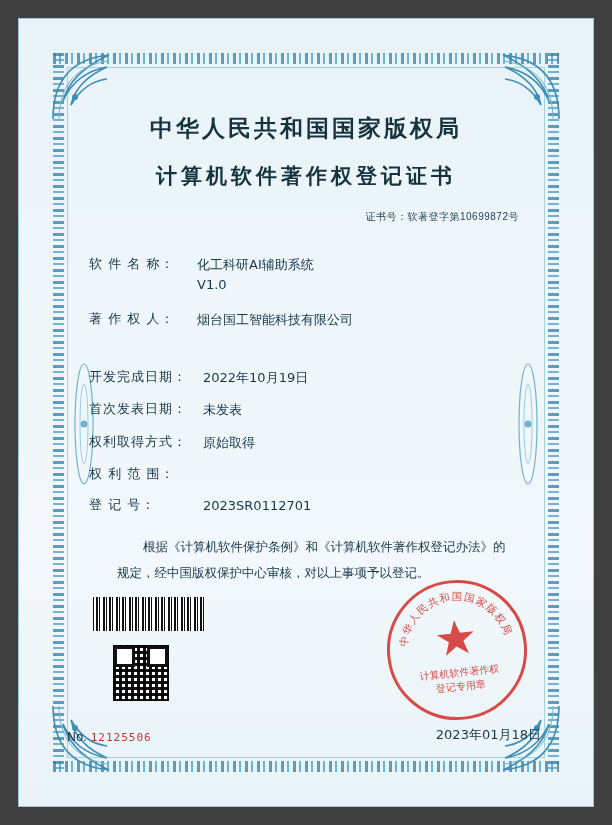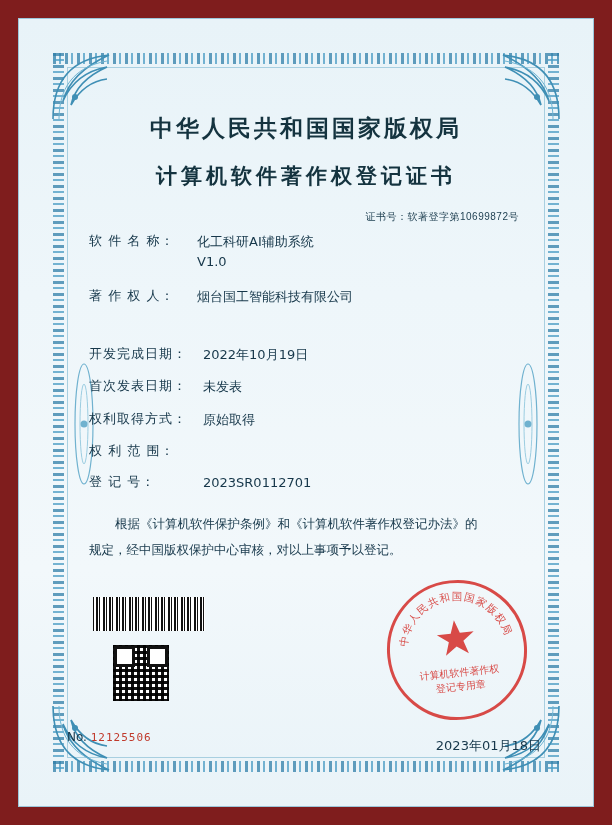--- a/index.html
+++ b/index.html
@@ -12,21 +12,21 @@
     height: 825px;
     font-family: "Liberation Sans", sans-serif;
     overflow: hidden;
   }
 
   
   .certificate {
     position: relative;
     width: 612px;
     height: 825px;
-    background: #7f1d1d;
+    background: #404040;
     box-sizing: border-box;
   }
   .paper {
     position: absolute;
     left: 18px;
     top: 18px;
     right: 18px;
     bottom: 18px;
     background:
       linear-gradient(180deg, #e8f3f8 0%, #eef6fa 35%, #f2f8fb 70%, #e9f3f8 100%);
@@ -115,21 +115,21 @@
   .cert-no {
     text-align: right;
     font-size: 10px;
     color: #1b3c4e;
     margin-top: 20px;
     padding-right: 4px;
     letter-spacing: .5px;
   }
 
   .fields {
-    margin-top: 8px;
+    margin-top: 31px;
   }
   .field {
     display: flex;
     align-items: flex-start;
     margin-bottom: 16px;
     font-size: 13px;
   }
   .field .label {
     width: 108px;
     flex: none;
@@ -149,20 +149,21 @@
 
   .field.tight { margin-bottom: 13px; gap: 6px; }
 
   .statement {
     margin-top: 18px;
     font-size: 12.5px;
     line-height: 2.1;
     color: #16374a;
     font-family: "DejaVu Sans", sans-serif;
     text-indent: 26px;
+    margin-left: 28px;
   }
 
   
   .codes {
     position: absolute;
     left: 48px;
     top: 578px;
     width: 180px;
   }
   .barcode {
@@ -206,21 +207,21 @@
   }
   .no-line .num {
     color: #c0392b;
     letter-spacing: 1px;
     font-family: "DejaVu Sans Mono", monospace;
     font-size: 11px;
   }
   .date-line {
     position: absolute;
     right: 52px;
-    bottom: 51px;
+    bottom: 62px;
     font-size: 13px;
     color: #16374a;
     font-family: "DejaVu Sans", sans-serif;
   }
 
   
   .seal {
     position: absolute;
     right: 66px;
     bottom: 86px;

